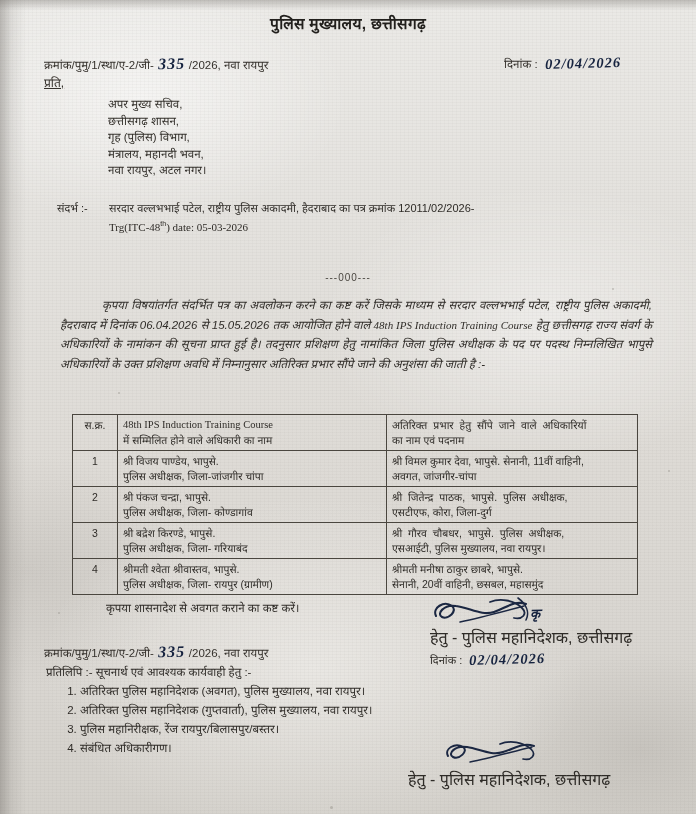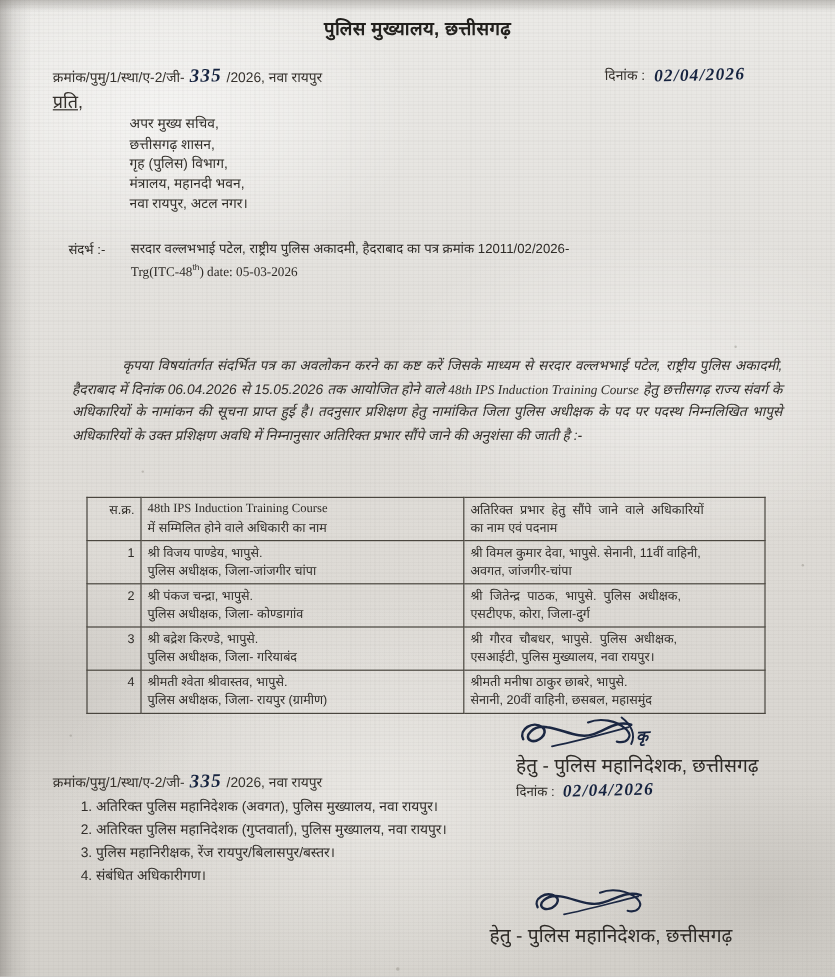--- a/index.html
+++ b/index.html
@@ -77,21 +77,21 @@
     font-size:16px;
     letter-spacing:1px;
     transform:rotate(-1.5deg);
     display:inline-block;
     padding:0 4px;
   }
   .hand.small{font-size:14.5px;}
   .refline .after{white-space:nowrap;}
   .refline .dateblk{position:absolute;left:460px;top:0;white-space:nowrap;font-size:11.5px;}
 
-  .toline{position:absolute;left:44px;top:74px;font-size:15px;color:#35312c;text-decoration:underline;}
+  .toline{position:absolute;left:44px;top:74px;font-size:12px;color:#35312c;text-decoration:underline;}
 
   .addr{position:absolute;left:108px;top:96px;font-size:11.5px;line-height:16.5px;color:#33302b;}
 
   .subjwrap{position:absolute;left:57px;top:200px;width:600px;font-size:11px;color:#2e2b27;}
   .subjrow{display:flex;align-items:flex-start;margin-bottom:2px;}
   .subjrow .k{width:52px;flex:0 0 52px;}
   .subjrow .v{flex:1;line-height:16px;}
   .en{font-family:"Liberation Serif",serif;font-size:11px;}
   sup{font-size:7px;vertical-align:super;}
 
@@ -110,21 +110,21 @@
     font-size:10.5px;color:#2f2c28;
   }
   .tbl td,.tbl th{
     border:1px solid #4a463f;
     padding:3px 5px;
     vertical-align:top;
     line-height:14.5px;
     font-weight:normal;
     text-align:left;
   }
-  .tbl .c-sn{width:34px;text-align:right;}
+  .tbl .c-sn{width:34px;text-align:center;}
   .tbl .c-a{width:258px;}
   .tbl .c-b{width:auto;}
   .tbl thead td{font-size:10.5px;line-height:14.5px;}
   .tbl .en-h{font-family:"Liberation Serif",serif;}
   .cellline{display:block;}
   .spread{word-spacing:3px;}
 
   .closing{position:absolute;left:106px;top:600px;font-size:11.5px;color:#302d29;}
 
   
@@ -182,20 +182,21 @@
     <div class="subjwrap">
       <div class="subjrow">
         <span class="k dev">संदर्भ :-</span>
         <span class="v dev">
           <span>सरदार वल्लभभाई पटेल, राष्ट्रीय पुलिस अकादमी, हैदराबाद का पत्र क्रमांक 12011/02/2026-</span><br>
           <span class="en">Trg(ITC-48</span><sup>th</sup><span class="en">) date: 05-03-2026</span>
         </span>
       </div>
     </div>
 
+    <div class="rule000 fainter">---000---</div>
 
     <div class="para dev">
       <span class="ind"></span><span>कृपया विषयांतर्गत संदर्भित पत्र का अवलोकन करने का कष्ट करें जिसके माध्यम से सरदार वल्लभभाई</span>
       <span>पटेल, राष्ट्रीय पुलिस अकादमी, हैदराबाद में दिनांक 06.04.2026 से 15.05.2026 तक आयोजित होने वाले</span>
       <span class="en">48th IPS Induction Training Course</span><span> हेतु छत्तीसगढ़ राज्य संवर्ग के अधिकारियों के नामांकन की सूचना प्राप्त</span>
       <span>हुई है। तदनुसार प्रशिक्षण हेतु नामांकित जिला पुलिस अधीक्षक के पद पर पदस्थ निम्नलिखित भापुसे</span>
       <span>अधिकारियों के उक्त प्रशिक्षण अवधि में निम्नानुसार अतिरिक्त प्रभार सौंपे जाने की अनुशंसा की जाती है :-</span>
     </div>
 
     <table class="tbl">
@@ -253,20 +254,21 @@
             <span class="cellline">पुलिस अधीक्षक, जिला- रायपुर (ग्रामीण)</span>
           </td>
           <td class="c-b dev">
             <span class="cellline">श्रीमती मनीषा ठाकुर छाबरे, भापुसे.</span>
             <span class="cellline">सेनानी, 20वीं वाहिनी, छसबल, महासमुंद</span>
           </td>
         </tr>
       </tbody>
     </table>
 
+    <div class="closing dev">कृपया शासनादेश से अवगत कराने का कष्ट करें।</div>
 
     <div class="sigblk" style="left:430px;top:596px;">
       <div class="sig-scribble">
         <svg width="150" height="34" viewBox="0 0 150 34" fill="none" aria-hidden="true">
           <path d="M6 20 C2 12, 14 4, 22 10 C28 15, 18 24, 12 21 C6 18, 14 8, 26 10 C40 12, 52 20, 64 16 C76 12, 84 4, 96 8" stroke="#1b2742" stroke-width="2.1" stroke-linecap="round" fill="none"></path>
           <path d="M60 6 C70 2, 84 4, 92 12 C98 18, 92 24, 84 22" stroke="#1b2742" stroke-width="1.8" stroke-linecap="round" fill="none"></path>
           <path d="M30 26 C50 22, 72 16, 94 10" stroke="#1b2742" stroke-width="1.5" stroke-linecap="round" fill="none"></path>
           <path d="M88 2 C96 8, 100 16, 96 24" stroke="#1b2742" stroke-width="1.6" stroke-linecap="round" fill="none"></path>
         </svg>
         <span class="hand small" style="position:absolute;left:96px;top:8px;font-size:13px;">कृ</span>
@@ -278,20 +280,21 @@
       </div>
     </div>
 
     <div class="ref2">
       <span class="lbl dev">क्रमांक/पुमु/1/स्था/ए-2/जी-</span>
       <span class="hand">335</span>
       <span class="after dev">/2026, नवा रायपुर</span>
     </div>
 
     <div class="copyto dev">
+      <div class="head">प्रतिलिपि :- सूचनार्थ एवं आवश्यक कार्यवाही हेतु :-</div>
       <ol>
         <li>अतिरिक्त पुलिस महानिदेशक (अवगत), पुलिस मुख्यालय, नवा रायपुर।</li>
         <li>अतिरिक्त पुलिस महानिदेशक (गुप्तवार्ता), पुलिस मुख्यालय, नवा रायपुर।</li>
         <li>पुलिस महानिरीक्षक, रेंज रायपुर/बिलासपुर/बस्तर।</li>
         <li>संबंधित अधिकारीगण।</li>
       </ol>
     </div>
 
     <div class="sigblk" style="left:408px;top:738px;">
       <div class="sig-scribble" style="margin-left:34px;">

